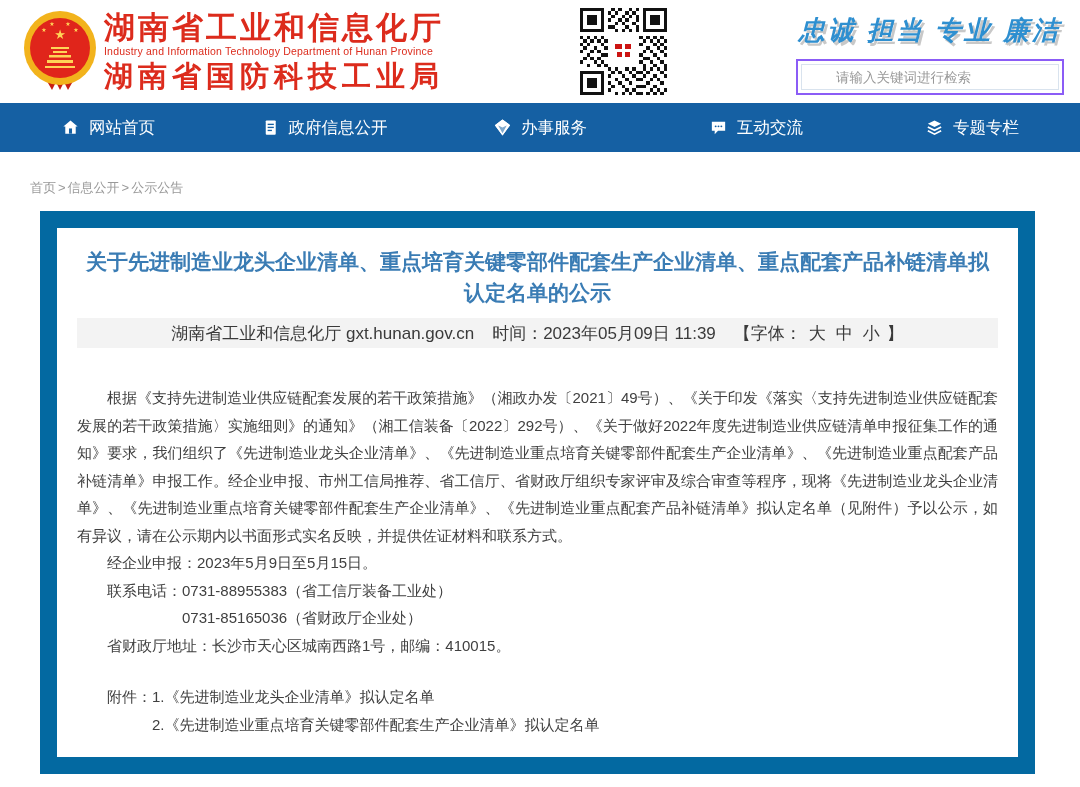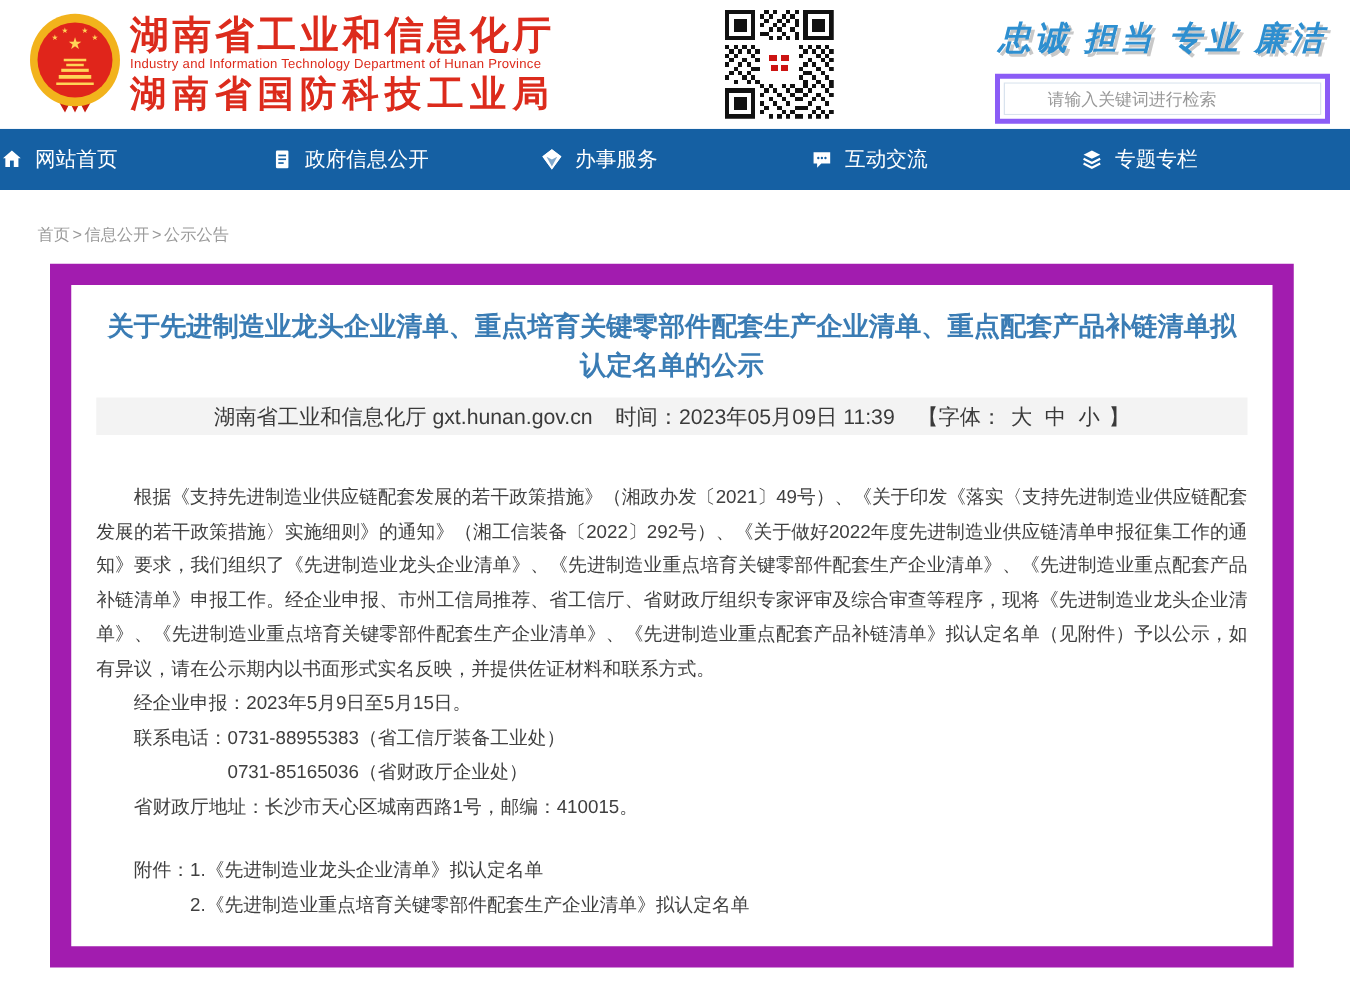--- a/index.html
+++ b/index.html
@@ -11,39 +11,39 @@
   .emblem { position:absolute; left:22px; top:9px; width:76px; height:82px; }
   .brand { position:absolute; left:104px; top:11px; }
   .dept-cn { font-size:31px; font-weight:700; color:#dc2b1c; letter-spacing:3px; line-height:34px; }
   .dept-en { font-size:10.5px; color:#dc2b1c; line-height:13px; letter-spacing:0.2px; }
   .bureau  { font-size:29px; font-weight:700; color:#dc2b1c; letter-spacing:5px; line-height:33px; margin-top:2px; }
   .qr { position:absolute; left:580px; top:8px; width:87px; height:87px; }
   .header-right { position:absolute; right:16px; top:13px; width:268px; }
   .slogan { font-size:26px; font-weight:700; font-style:italic; color:#2e8fd0;
     letter-spacing:3px; white-space:nowrap; text-align:center;
     text-shadow:2.5px 2.5px 0 #c8c8c8; }
-  .search-wrap { margin-top:11px; border:4px solid #8b5cf6; background:#fff; padding:3px; }
+  .search-wrap { margin-top:11px; border:2px solid #8b5cf6; background:#fff; padding:3px; }
   .search-inner { border:1px solid #d9e3ee; }
   .search-input { width:100%; height:24px; border:0; outline:none; font-size:13.5px;
     padding-left:34px; color:#333; font-family:inherit; }
   .search-input::placeholder { color:#999; }
 
   
   .nav { height:49px; background:#1560a3; display:flex; align-items:center; }
-  .nav-item { flex:1; display:flex; align-items:center; gap:9px;
+  .nav-item { flex:1; display:flex; align-items:center; justify-content:center; gap:9px;
     color:#fff; font-size:16.5px; cursor:pointer; }
   .nav-item svg { width:19px; height:19px; display:block; }
 
   
   .breadcrumb { margin:27px 0 0 30px; font-size:13px; color:#999; }
   .breadcrumb .sep { margin:0 2px; }
 
   
   .panel { margin:14px 0 0 40px; width:995px; height:563px;
-    background:#a21caf; padding:17px; }
+    background:#0369a1; padding:17px; }
   .card { background:#fff; height:100%; padding:10px 20px 0; overflow:hidden; }
   .art-title { max-width:912px; margin:8px auto 0; text-align:center;
     font-size:21px; font-weight:700; color:#3a7cb4; line-height:31px; }
   .meta { margin-top:10px; background:#f3f3f3; height:30px; display:flex;
     align-items:center; justify-content:center; gap:18px; font-size:17px; color:#3a3a3a; }
   .meta .fs-group { display:flex; gap:4px; }
   .meta .fs { cursor:pointer; margin:0 3px; }
   .meta .fs:first-child { margin-left:0; }
 
   .body-text { margin-top:36px; font-size:15px; color:#404040; line-height:27.5px; }

